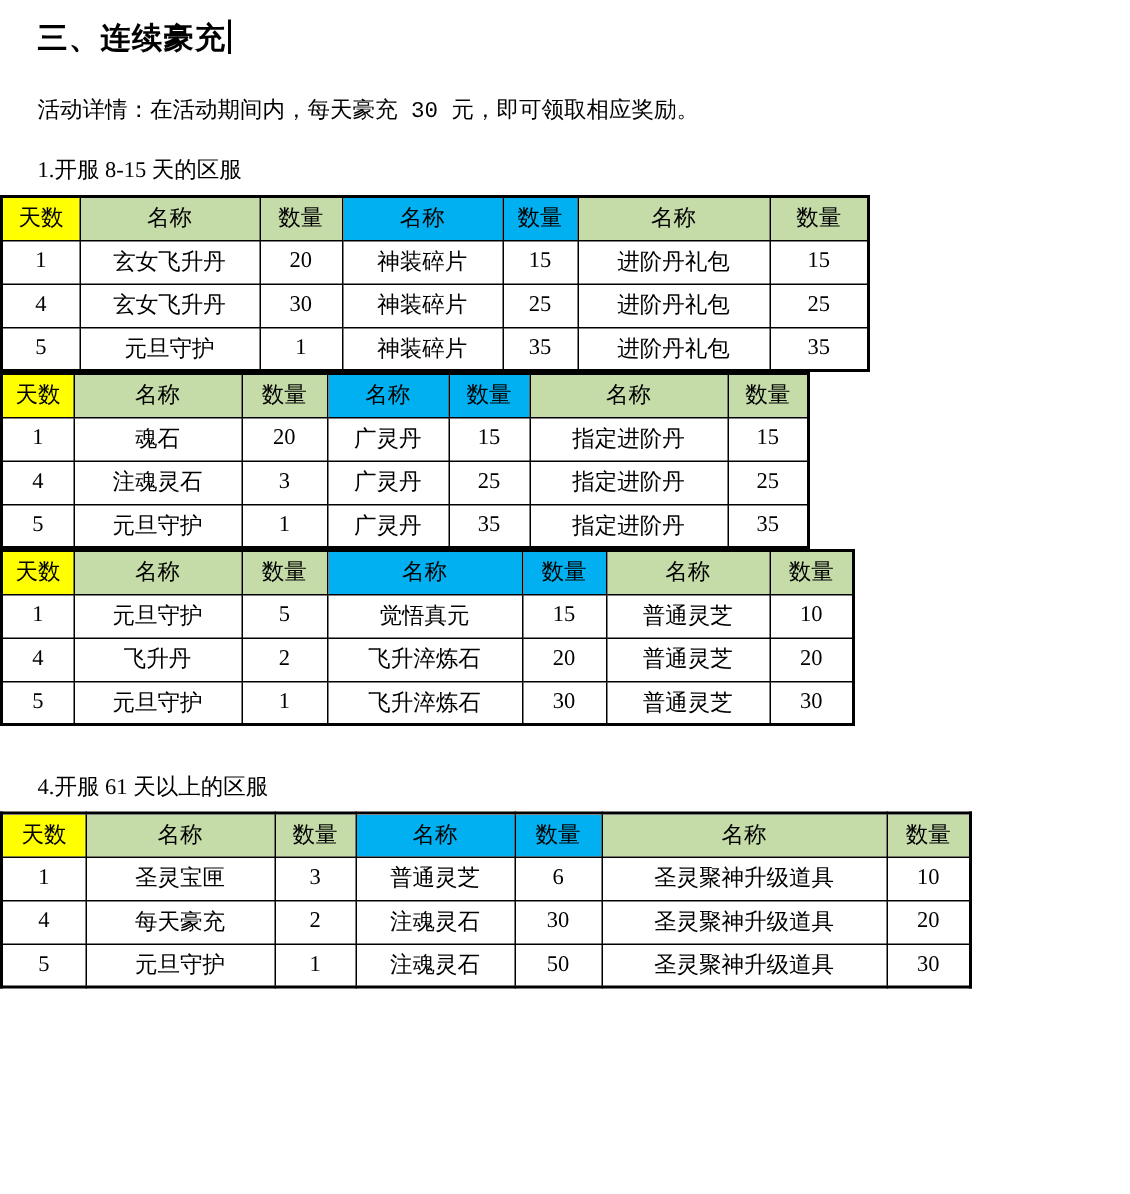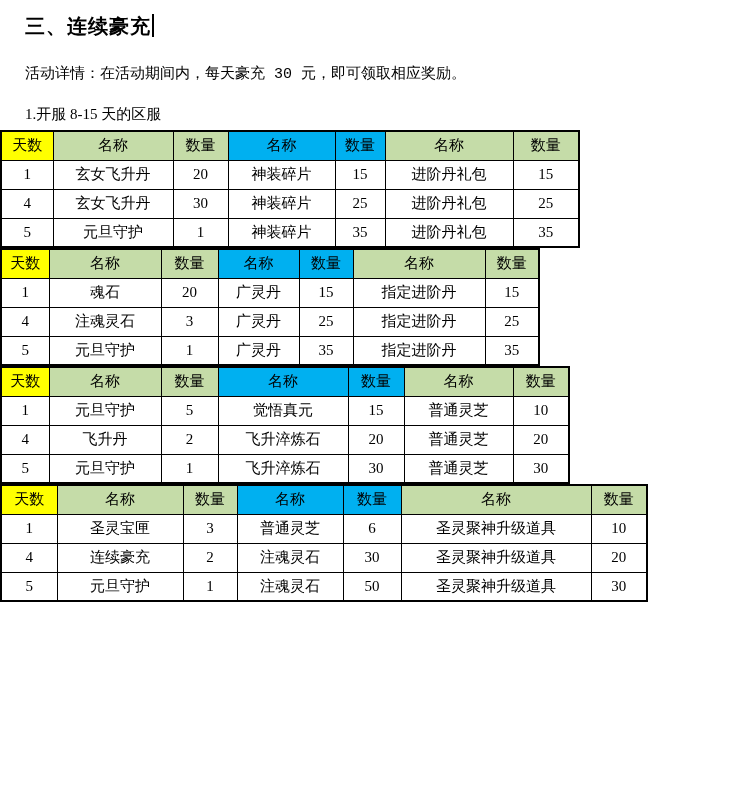--- a/index.html
+++ b/index.html
@@ -227,20 +227,21 @@
           <td>元旦守护</td>
           <td>1</td>
           <td>飞升淬炼石</td>
           <td>30</td>
           <td>普通灵芝</td>
           <td>30</td>
         </tr>
       </tbody>
   </table>
 
+  <p class="section-title gap-lg">4.开服 61 天以上的区服</p>
   <table class="reward-table" id="t4">
     <colgroup>
       <col style="width:56px">
         <col style="width:126px">
         <col style="width:54px">
       <col style="width:106px">
         <col style="width:58px">
         <col style="width:190px">
         <col style="width:56px">
     </colgroup>
@@ -260,21 +261,21 @@
           <td>1</td>
           <td>圣灵宝匣</td>
           <td>3</td>
           <td>普通灵芝</td>
           <td>6</td>
           <td>圣灵聚神升级道具</td>
           <td>10</td>
         </tr>
         <tr>
           <td>4</td>
-          <td>连续豪充</td>
+          <td>每天豪充</td>
           <td>2</td>
           <td>注魂灵石</td>
           <td>30</td>
           <td>圣灵聚神升级道具</td>
           <td>20</td>
         </tr>
         <tr>
           <td>5</td>
           <td>元旦守护</td>
           <td>1</td>

